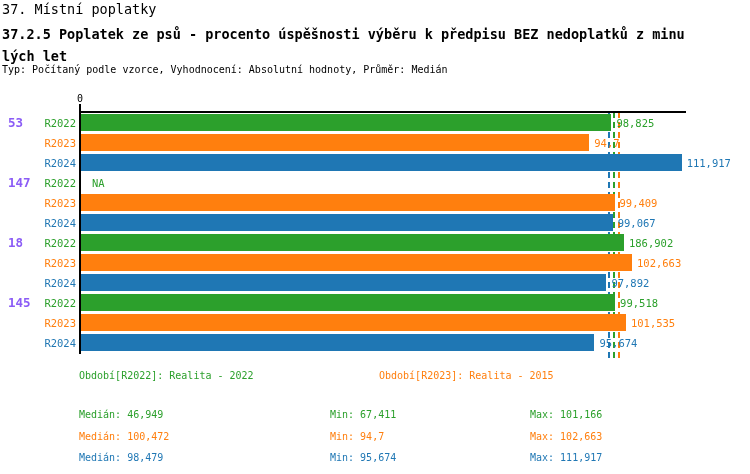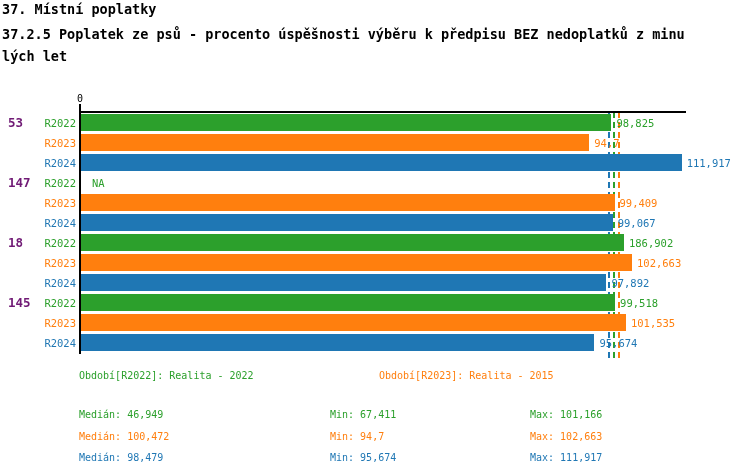--- a/index.html
+++ b/index.html
@@ -4,47 +4,48 @@
 <style>
   * { margin:0; padding:0; box-sizing:border-box; }
   html,body { background:#fff; }
   body {
     width:750px; height:474px; overflow:hidden;
     font-family:"DejaVu Sans Mono", monospace;
   }
   .page { position:relative; width:750px; height:474px; background:#fff; }
   .t1 {
     position:absolute; left:2px; top:1px;
-    font-size:13.5px; font-weight:bold; color:#000; white-space:nowrap;
+    font-size:13.5px; font-weight:normal; color:#000; white-space:nowrap;
   }
   .t2 {
     position:absolute; left:2px; top:23px; width:689px;
     font-size:13.5px; font-weight:bold; color:#000;
     line-height:22px; word-break:break-all;
   }
   .sub {
     position:absolute; left:2px; top:64px;
     font-size:10px; color:#000; white-space:nowrap;
   }
   #chart, #legend, #stats { position:absolute; left:0; top:0; width:750px; height:474px; pointer-events:none; }
   .medline  { position:absolute; width:0; }
   .axisline { position:absolute; background:#000; }
   .zlabel   { position:absolute; font-size:10px; color:#000; text-align:center; }
-  .glabel   { position:absolute; font-size:12.5px; font-weight:bold; color:#701a75; white-space:nowrap; }
+  .glabel   { position:absolute; font-size:12.5px; font-weight:bold; color:#8b5cf6; white-space:nowrap; }
   .rlabel   { position:absolute; left:28px; width:48px; text-align:right; font-size:10.5px; line-height:12px; white-space:nowrap; }
   .bar      { position:absolute; height:17px; }
   .vlabel   { position:absolute; font-size:10.5px; line-height:12px; white-space:nowrap; }
   .ltext    { position:absolute; font-size:10px; line-height:12px; white-space:nowrap; }
 </style>
 </head>
 <body>
 
 <div class="page">
   <div class="t1">37. Místní poplatky</div>
   <div class="t2">37.2.5 Poplatek ze psů - procento úspěšnosti výběru k předpisu BEZ nedoplatků z minulých let</div>
+  <div class="sub">Typ: Počítaný podle vzorce, Vyhodnocení: Absolutní hodnoty, Průměr: Medián</div>
   <div id="chart">
       <div class="medline" style="left: 613.113px; top: 112px; height: 246px; border-left: 2px dashed rgb(44, 160, 44);"></div>
       <div class="medline" style="left: 618.233px; top: 112px; height: 246px; border-left: 2px dashed rgb(255, 127, 14);"></div>
       <div class="medline" style="left: 607.537px; top: 112px; height: 246px; border-left: 2px dashed rgb(31, 119, 180);"></div>
       <div class="axisline" style="left: 79px; top: 104px; width: 2px; height: 250px;"></div>
       <div class="axisline" style="left: 79px; top: 111px; width: 607px; height: 2px;"></div>
       <div class="zlabel" style="left: 73px; top: 93px; width: 14px;">0</div>
       <div class="glabel" style="left: 8px; top: 115px;">53</div>
       <div class="rlabel" style="top: 117px; color: rgb(44, 160, 44);">R2022</div>
       <div class="bar" style="left: 81px; top: 114px; width: 530.394px; background: rgb(44, 160, 44);"></div>

